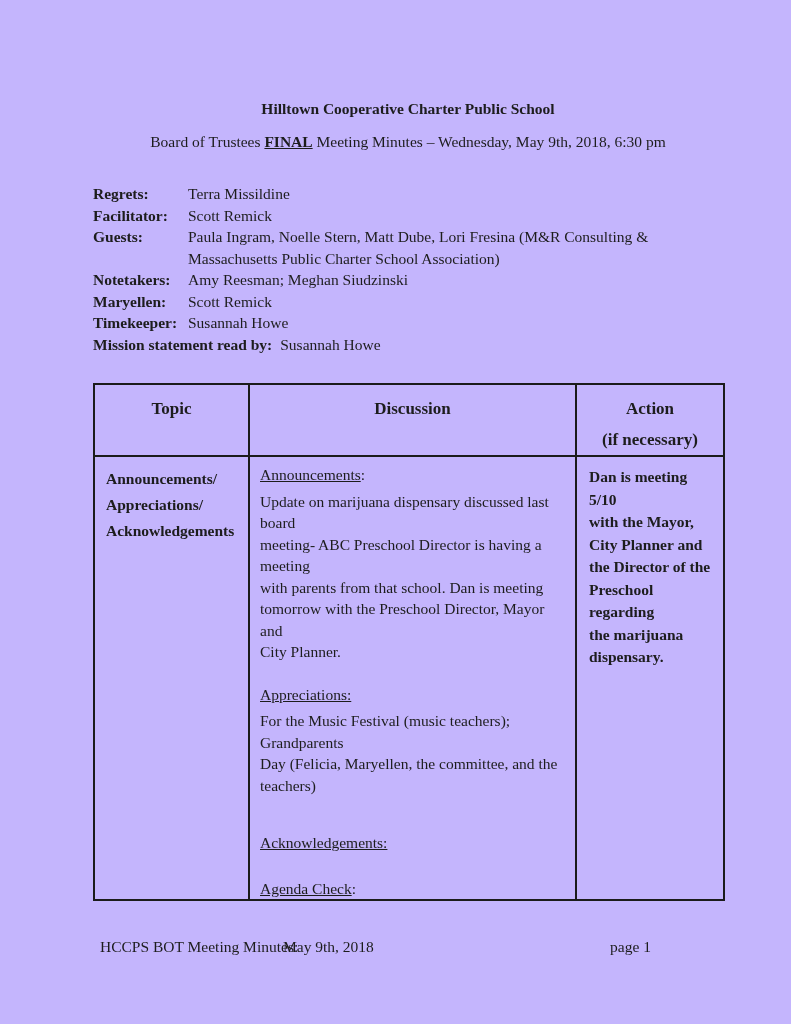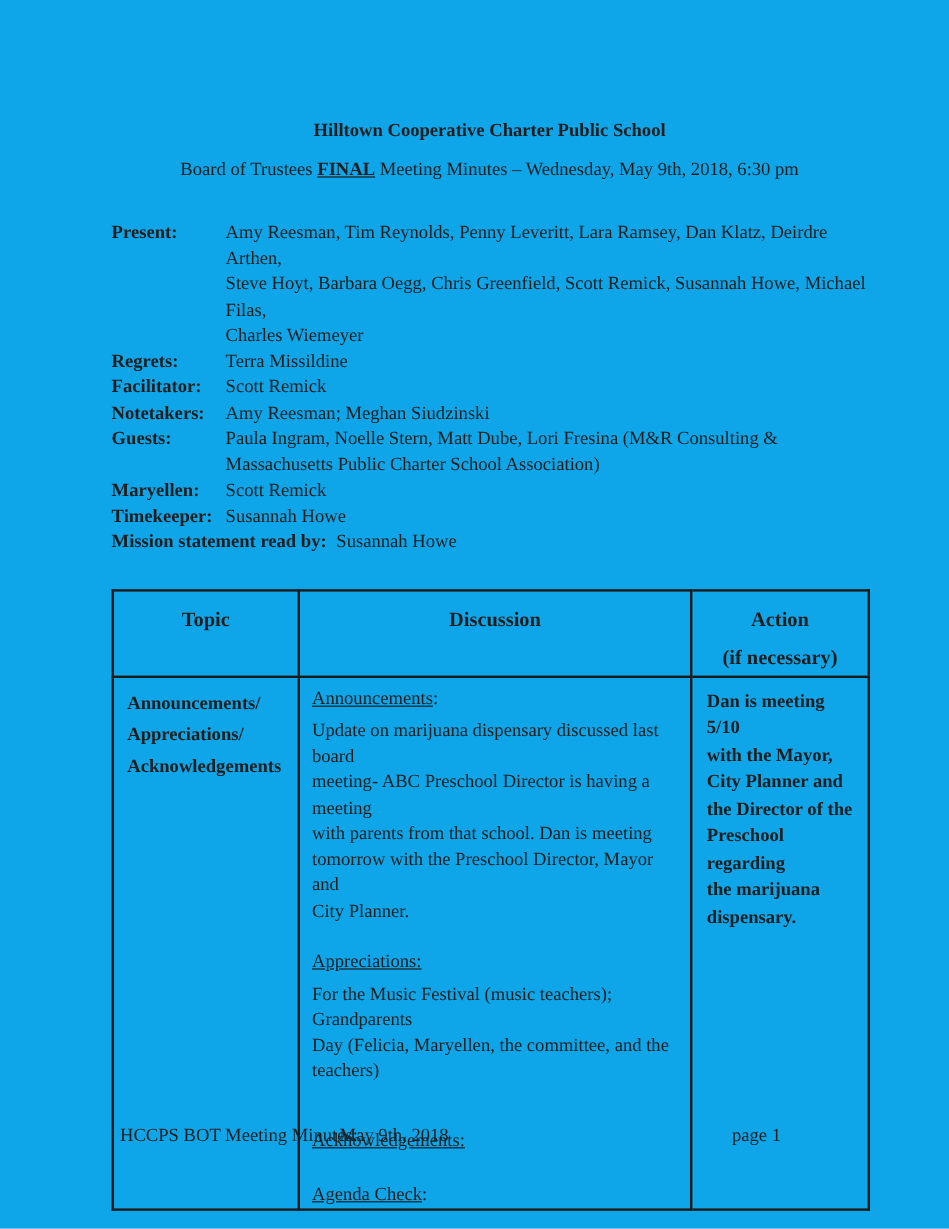--- a/index.html
+++ b/index.html
@@ -12,21 +12,21 @@
     height: 1024px;
     font-family: "Liberation Serif", "DejaVu Serif", serif;
     font-size: 15.5px;
     color: #1d1d1d;
   }
   .page {
     position: relative;
     width: 791px;
     height: 1024px;
     overflow: hidden;
-    background: #0ea5e9;
+    background: #c4b5fd;
   }
   .content {
     margin-left: 93px;
     width: 630px;
   }
   .doc-title {
     margin: 0;
     padding-top: 100px;
     font-size: 15.5px;
     font-weight: bold;
@@ -127,41 +127,35 @@
 
 <div class="page">
   <div class="content">
 
     <h1 class="doc-title">Hilltown Cooperative Charter Public School</h1>
 
     <p class="doc-subtitle"><span>Board of Trustees </span><span class="final-flag">FINAL</span><span> Meeting Minutes – Wednesday, May 9th, 2018, 6:30 pm</span></p>
 
     <div class="attendance">
       <div class="att-row">
-        <span class="att-label">Present:</span>
-        <span class="att-value">Amy Reesman, Tim Reynolds, Penny Leveritt, Lara Ramsey, Dan Klatz, Deirdre Arthen,
-Steve Hoyt, Barbara Oegg, Chris Greenfield, Scott Remick, Susannah Howe, Michael Filas,
-Charles Wiemeyer</span>
-      </div>
-      <div class="att-row">
         <span class="att-label">Regrets:</span>
         <span class="att-value">Terra Missildine</span>
       </div>
       <div class="att-row">
         <span class="att-label">Facilitator:</span>
         <span class="att-value">Scott Remick</span>
-      </div>
-      <div class="att-row">
-        <span class="att-label">Notetakers:</span>
-        <span class="att-value">Amy Reesman; Meghan Siudzinski</span>
       </div>
       <div class="att-row">
         <span class="att-label">Guests:</span>
         <span class="att-value">Paula Ingram, Noelle Stern, Matt Dube, Lori Fresina (M&amp;R Consulting &amp;
 Massachusetts Public Charter School Association)</span>
+      </div>
+      <div class="att-row">
+        <span class="att-label">Notetakers:</span>
+        <span class="att-value">Amy Reesman; Meghan Siudzinski</span>
       </div>
       <div class="att-row">
         <span class="att-label">Maryellen:</span>
         <span class="att-value">Scott Remick</span>
       </div>
       <div class="att-row">
         <span class="att-label">Timekeeper:</span>
         <span class="att-value">Susannah Howe</span>
       </div>
       <div class="att-mission">

